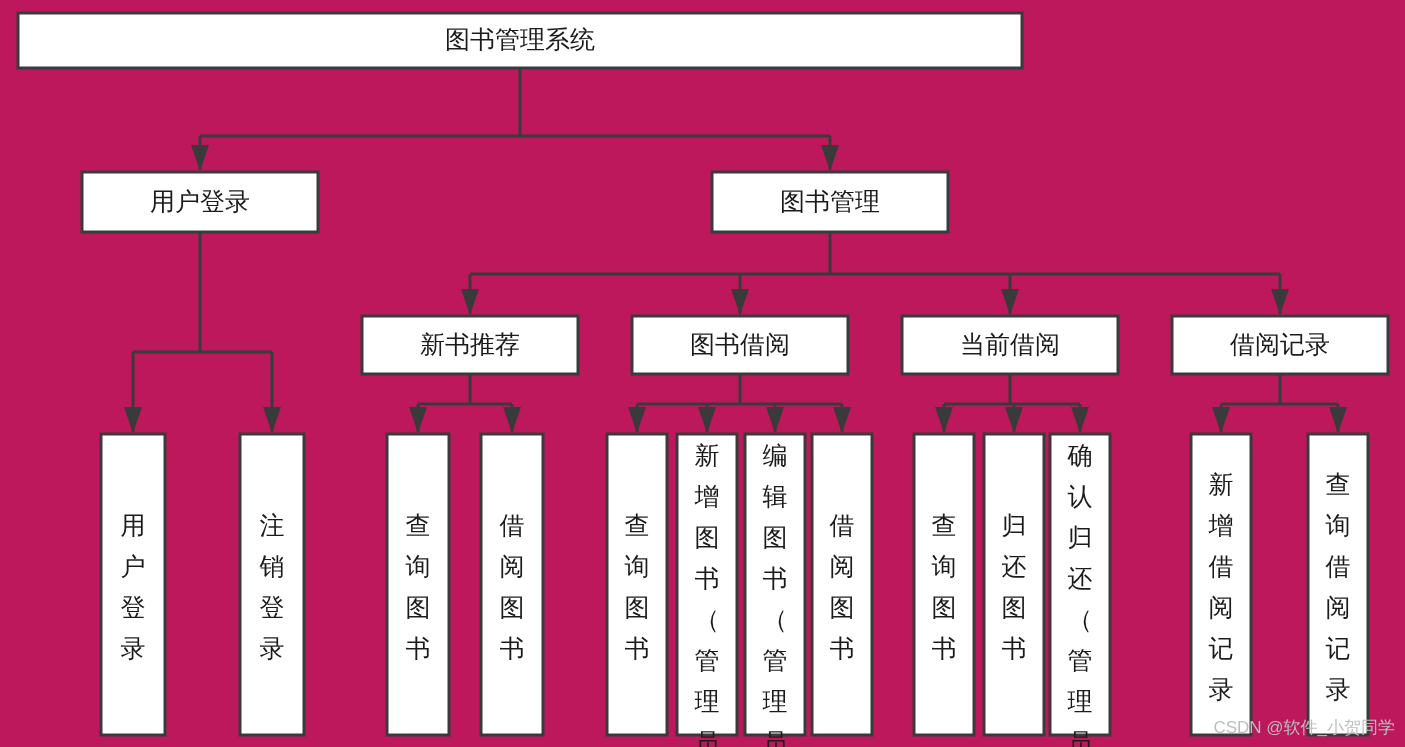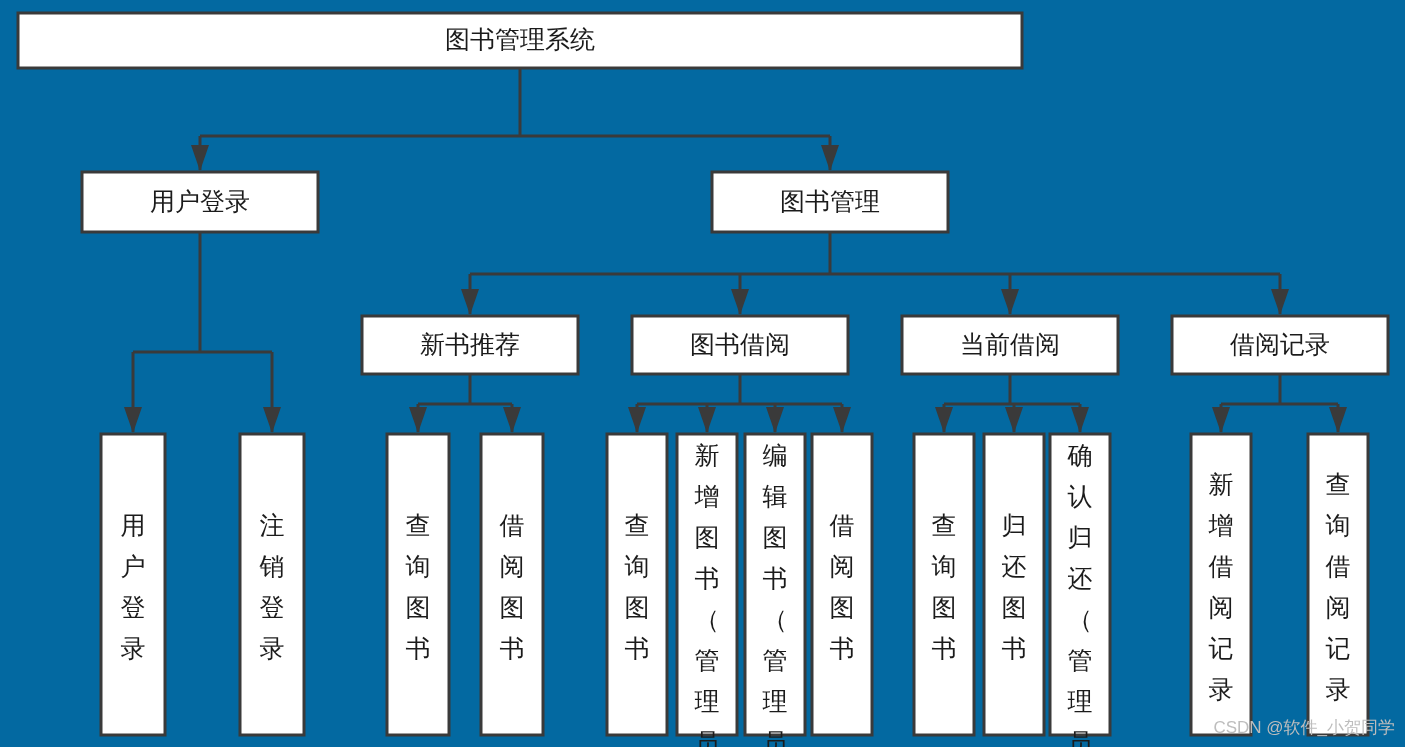--- a/index.html
+++ b/index.html
@@ -1,17 +1,17 @@
 <!DOCTYPE html>
 <html><head>
 <meta charset="utf-8">
 <style>
   html,body{margin:0;padding:0;background:#ffffff;}
   body{font-family:"Liberation Sans","DejaVu Sans",sans-serif;}
-  #stage{position:relative;width:1405px;height:747px;background:#0369a1;overflow:hidden;}
+  #stage{position:relative;width:1405px;height:747px;background:#be185d;overflow:hidden;}
   #diagram{position:absolute;left:0;top:0;width:1405px;height:747px;}
   .nodeBox{fill:#ffffff;stroke:#3a3a3a;stroke-width:3;}
   .nodeLabel{fill:#1b1b1b;font-family:"Liberation Sans","DejaVu Sans",sans-serif;font-size:25px;text-anchor:middle;dominant-baseline:middle;}
   .nodeLabelV{fill:#1b1b1b;font-family:"Liberation Sans","DejaVu Sans",sans-serif;font-size:25px;text-anchor:middle;}
   .link{stroke:#3a3a3a;stroke-width:3;fill:none;stroke-linecap:butt;}
   .arrowHead{fill:#3a3a3a;stroke:none;}
   .watermark{position:absolute;right:10px;bottom:8px;color:#bdbdbd;font-size:17px;font-family:"Liberation Sans","DejaVu Sans",sans-serif;white-space:nowrap;}
 </style>
 </head>
 <body>

